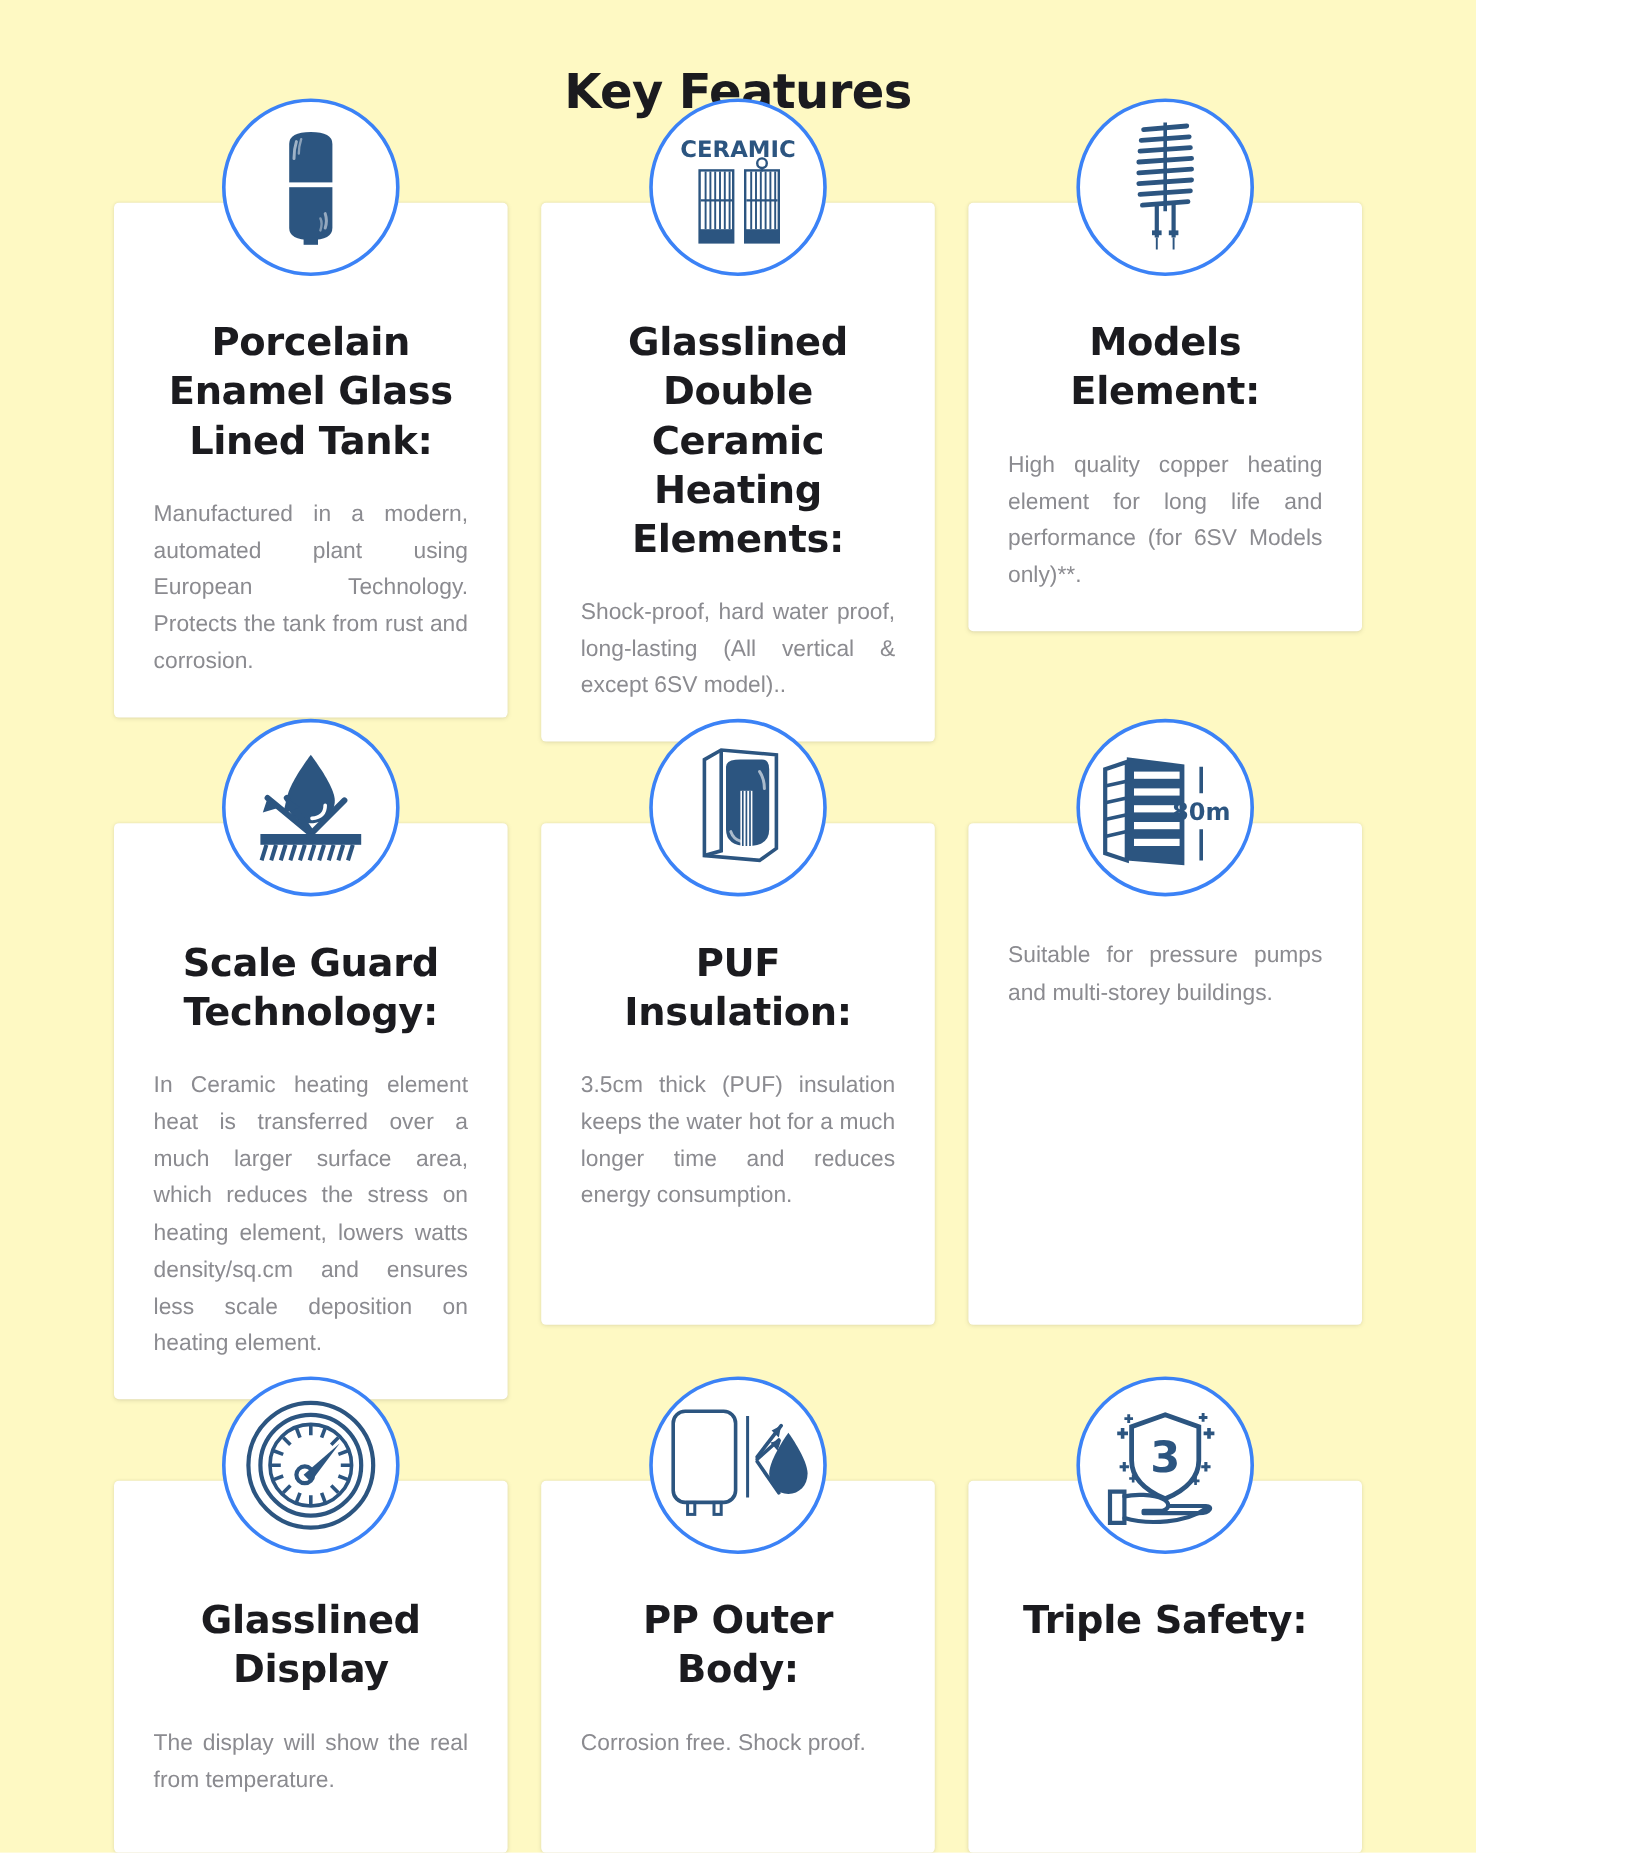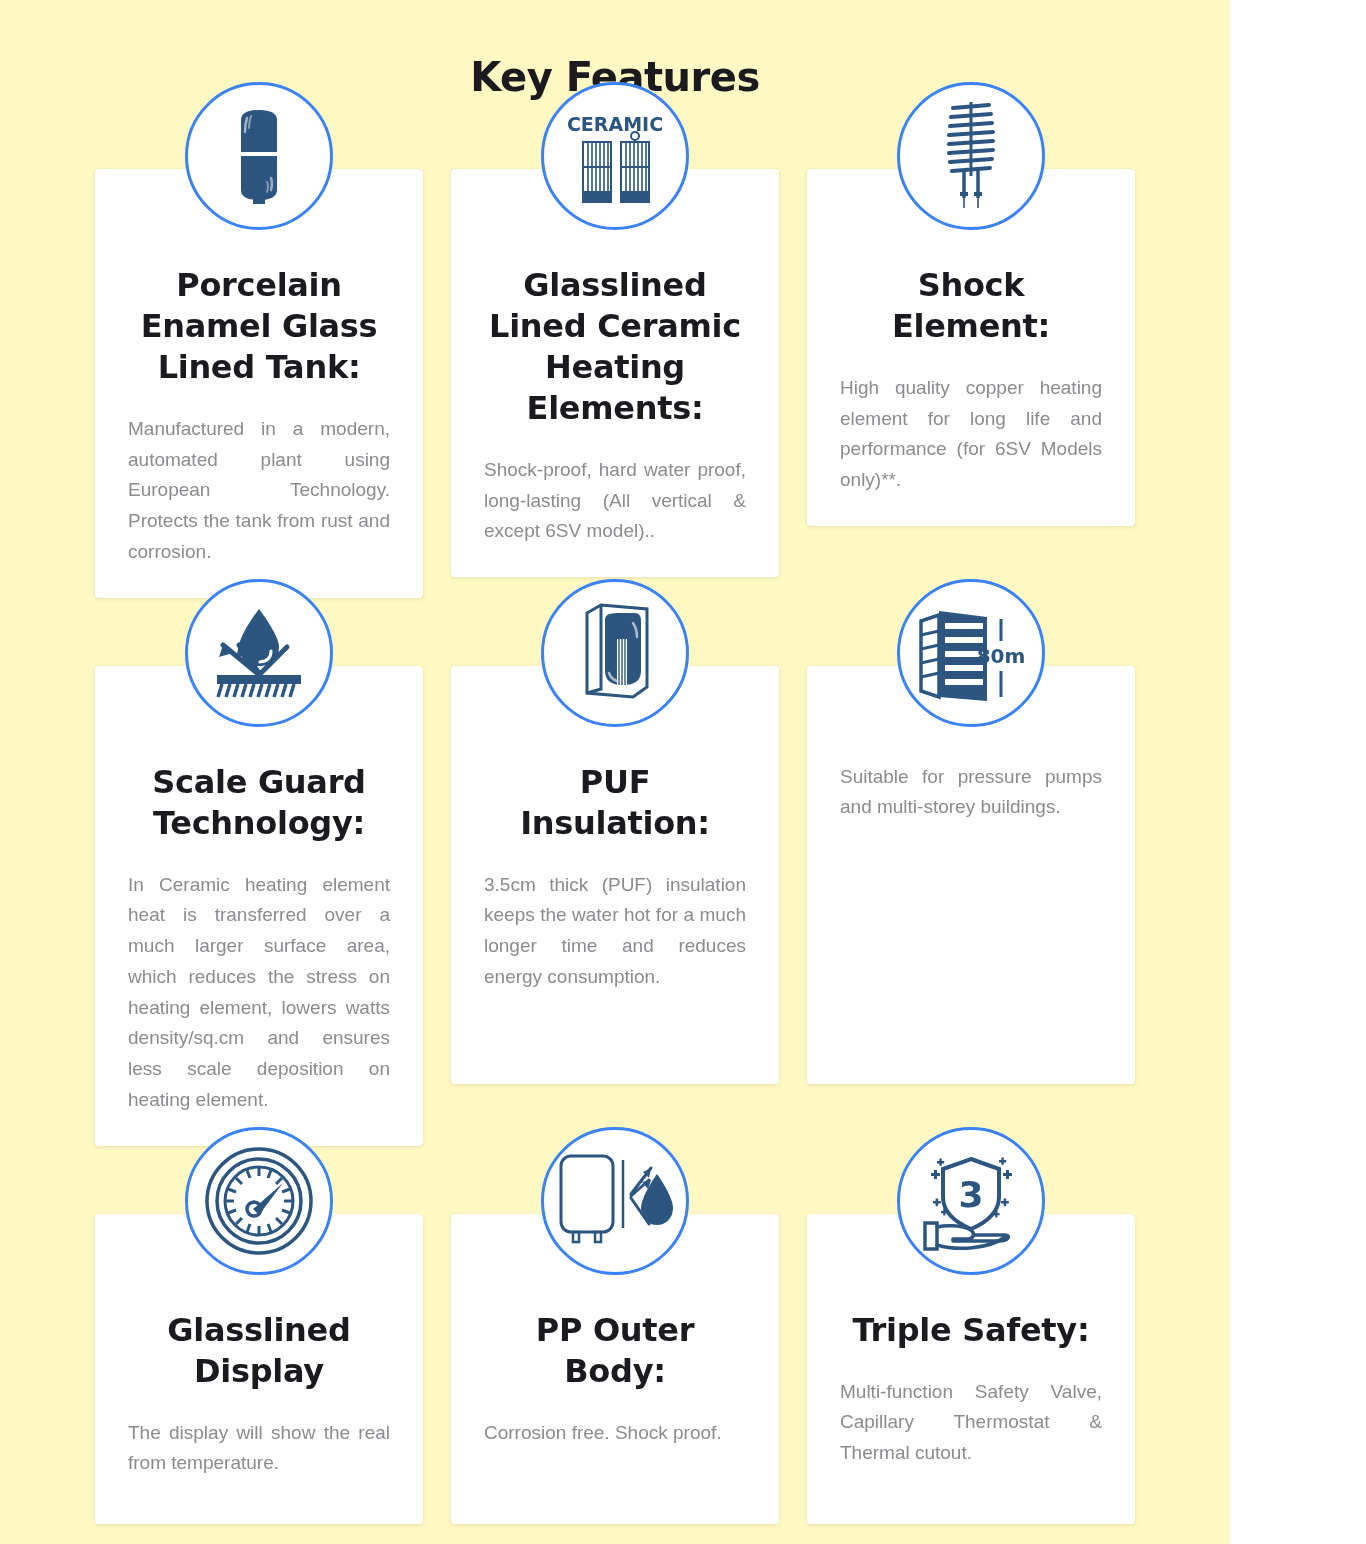--- a/index.html
+++ b/index.html
@@ -147,21 +147,21 @@
                   <line x1="82" y1="46" x2="82" y2="94"></line>
                 <line x1="86" y1="46" x2="86" y2="94"></line>
                   <line x1="90" y1="46" x2="90" y2="94"></line>
               </g>
               <line x1="66" y1="70" x2="92" y2="70" stroke="#2c5580" stroke-width="2"></line>
               <circle cx="79" cy="39" r="4" fill="none" stroke="#2c5580" stroke-width="2"></circle>
               <line x1="79" y1="43" x2="79" y2="46" stroke="#2c5580" stroke-width="2"></line>
             </g>
           </svg>
         </div>
-        <div class="card-title">Glasslined Lined Ceramic Heating Elements:</div>
+        <div class="card-title">Glasslined Double Ceramic Heating Elements:</div>
         <div class="card-body">Shock-proof, hard water proof, long-lasting (All vertical &amp; except 6SV model)..</div>
       </div>
     </div>
 
     <div class="cell">
       <div class="feature-card">
         <div class="icon-badge">
           <svg width="80" height="116" viewBox="0 0 80 116">
             <g stroke="#2c5580" stroke-width="4" stroke-linecap="round" fill="none">
               <line x1="22" y1="10" x2="58" y2="7"></line>
@@ -175,21 +175,21 @@
             </g>
             <path d="M40 4 L40 78" stroke="#2c5580" stroke-width="3" fill="none"></path>
             <path d="M33 72 L33 100" stroke="#2c5580" stroke-width="3.5" fill="none"></path>
             <path d="M47 72 L47 100" stroke="#2c5580" stroke-width="3.5" fill="none"></path>
             <rect x="29" y="94" width="8" height="4" fill="#2c5580"></rect>
             <rect x="43" y="94" width="8" height="4" fill="#2c5580"></rect>
             <path d="M33 100 L33 110" stroke="#2c5580" stroke-width="1.6"></path>
             <path d="M47 100 L47 110" stroke="#2c5580" stroke-width="1.6"></path>
           </svg>
         </div>
-        <div class="card-title">Shock Element:</div>
+        <div class="card-title">Models Element:</div>
         <div class="card-body">High quality copper heating element for long life and performance (for 6SV Models only)**.</div>
       </div>
     </div>
 
   </div>
 
   <div class="grid row2">
 
     <div class="cell">
       <div class="feature-card">
@@ -350,19 +350,18 @@
               <path d="M86 15 h2.4 v-2.4 h2.4 V15 h2.4 v2.4 h-2.4 v2.4 h-2.4 v-2.4 H86 z"></path>
               <path d="M88 56 h2.6 v-2.6 h2.6 V56 h2.6 v2.6 h-2.6 v2.6 h-2.6 v-2.6 H88 z"></path>
               <path d="M80 68 h2.2 v-2.2 h2.2 V68 h2.2 v2.2 h-2.2 v2.2 h-2.2 v-2.2 H80 z"></path>
             </g>
             <path d="M12 78 L24 78 L24 104 L12 104 Z" fill="none" stroke="#2c5580" stroke-width="3.5"></path>
             <path d="M24 82 C32 80 48 80 56 84 C62 87 62 92 56 94 L40 94 L40 96 L86 96 C96 96 98 90 92 90 L62 90" fill="none" stroke="#2c5580" stroke-width="3.5" stroke-linejoin="round" stroke-linecap="round"></path>
             <path d="M24 100 C44 106 76 104 92 92" fill="none" stroke="#2c5580" stroke-width="3.5" stroke-linecap="round"></path>
           </svg>
         </div>
         <div class="card-title">Triple Safety:</div>
-        <div class="card-body">Multi-function Safety Valve, Capillary Thermostat &amp; Thermal cutout.</div>
       </div>
     </div>
 
   </div>
 
 </div>
 
 </body></html>

